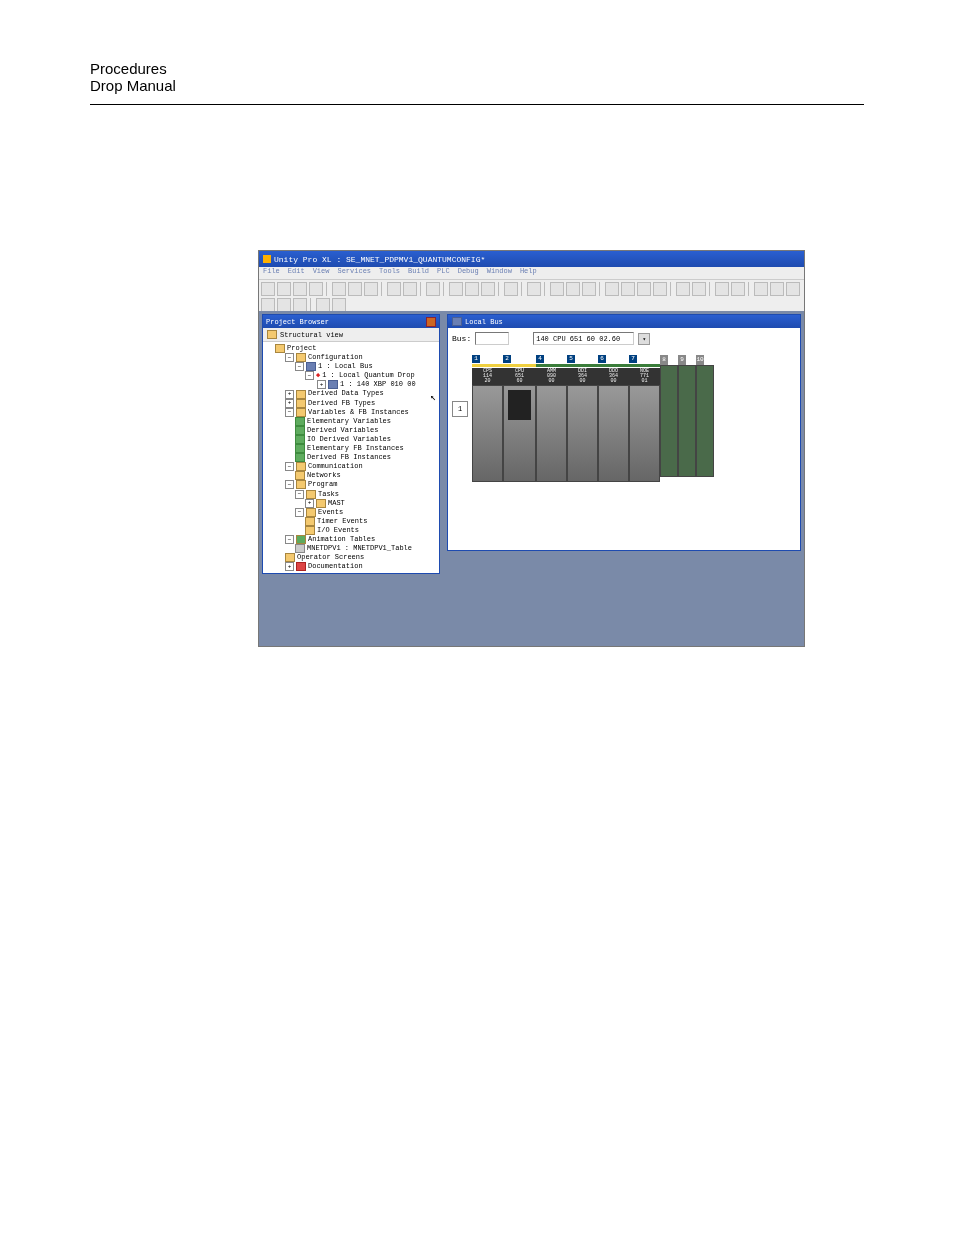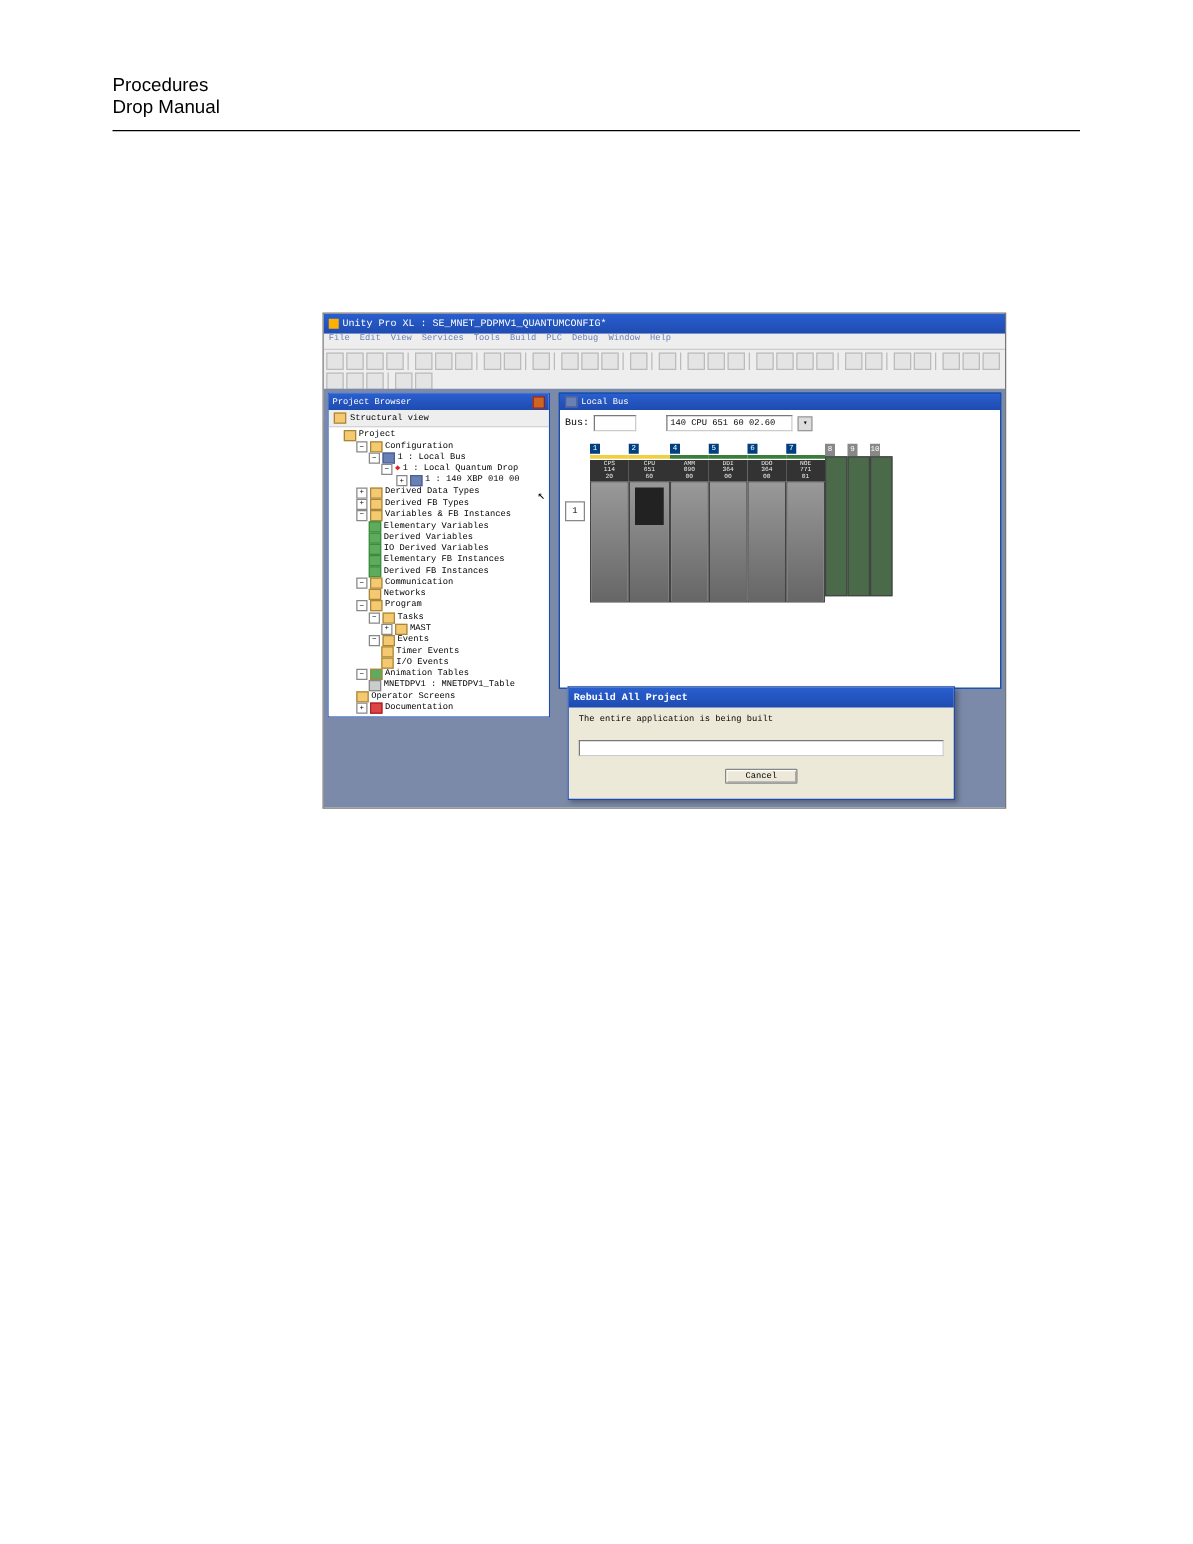--- a/index.html
+++ b/index.html
@@ -128,21 +128,21 @@
   .pad2 { padding-left:20px; }
   .pad3 { padding-left:30px; }
   .pad4 { padding-left:40px; }
   .pad5 { padding-left:52px; }
 
   .main-win {
     position:absolute;
     left:188px; top:3px;
     right:3px;
     height:235px;
-    background:#0369a1;
+    background:#a16207;
     border:1px solid #1e4bb0;
     overflow:hidden;
   }
   .main-title {
     height:11px;
     background:linear-gradient(#2a5fd0,#1e4bb0);
     color:#fff;font-size:7px;padding:1px 4px;
     display:flex;align-items:center;gap:3px;
   }
   .main-body {
@@ -507,25 +507,15 @@
               </div>
               <div class="slot" style="width: 18px;">
                 <div class="slot-empty-num">10</div>
                 <div class="slot-body empty" style="height: 110px;"></div>
               </div>
             </div>
         </div>
       </div>
     </div>
 
-    <div class="dialog">
-      <div class="dlg-title">Rebuild All Project</div>
-      <div class="dlg-body">
-        <div class="dlg-msg">The entire application is being built</div>
-        <div class="dlg-progress"></div>
-        <div class="dlg-btnrow">
-          <span class="dlg-btn">Cancel</span>
-        </div>
-      </div>
-    </div>
 
   </div>
 </div>
 
 </body></html>

